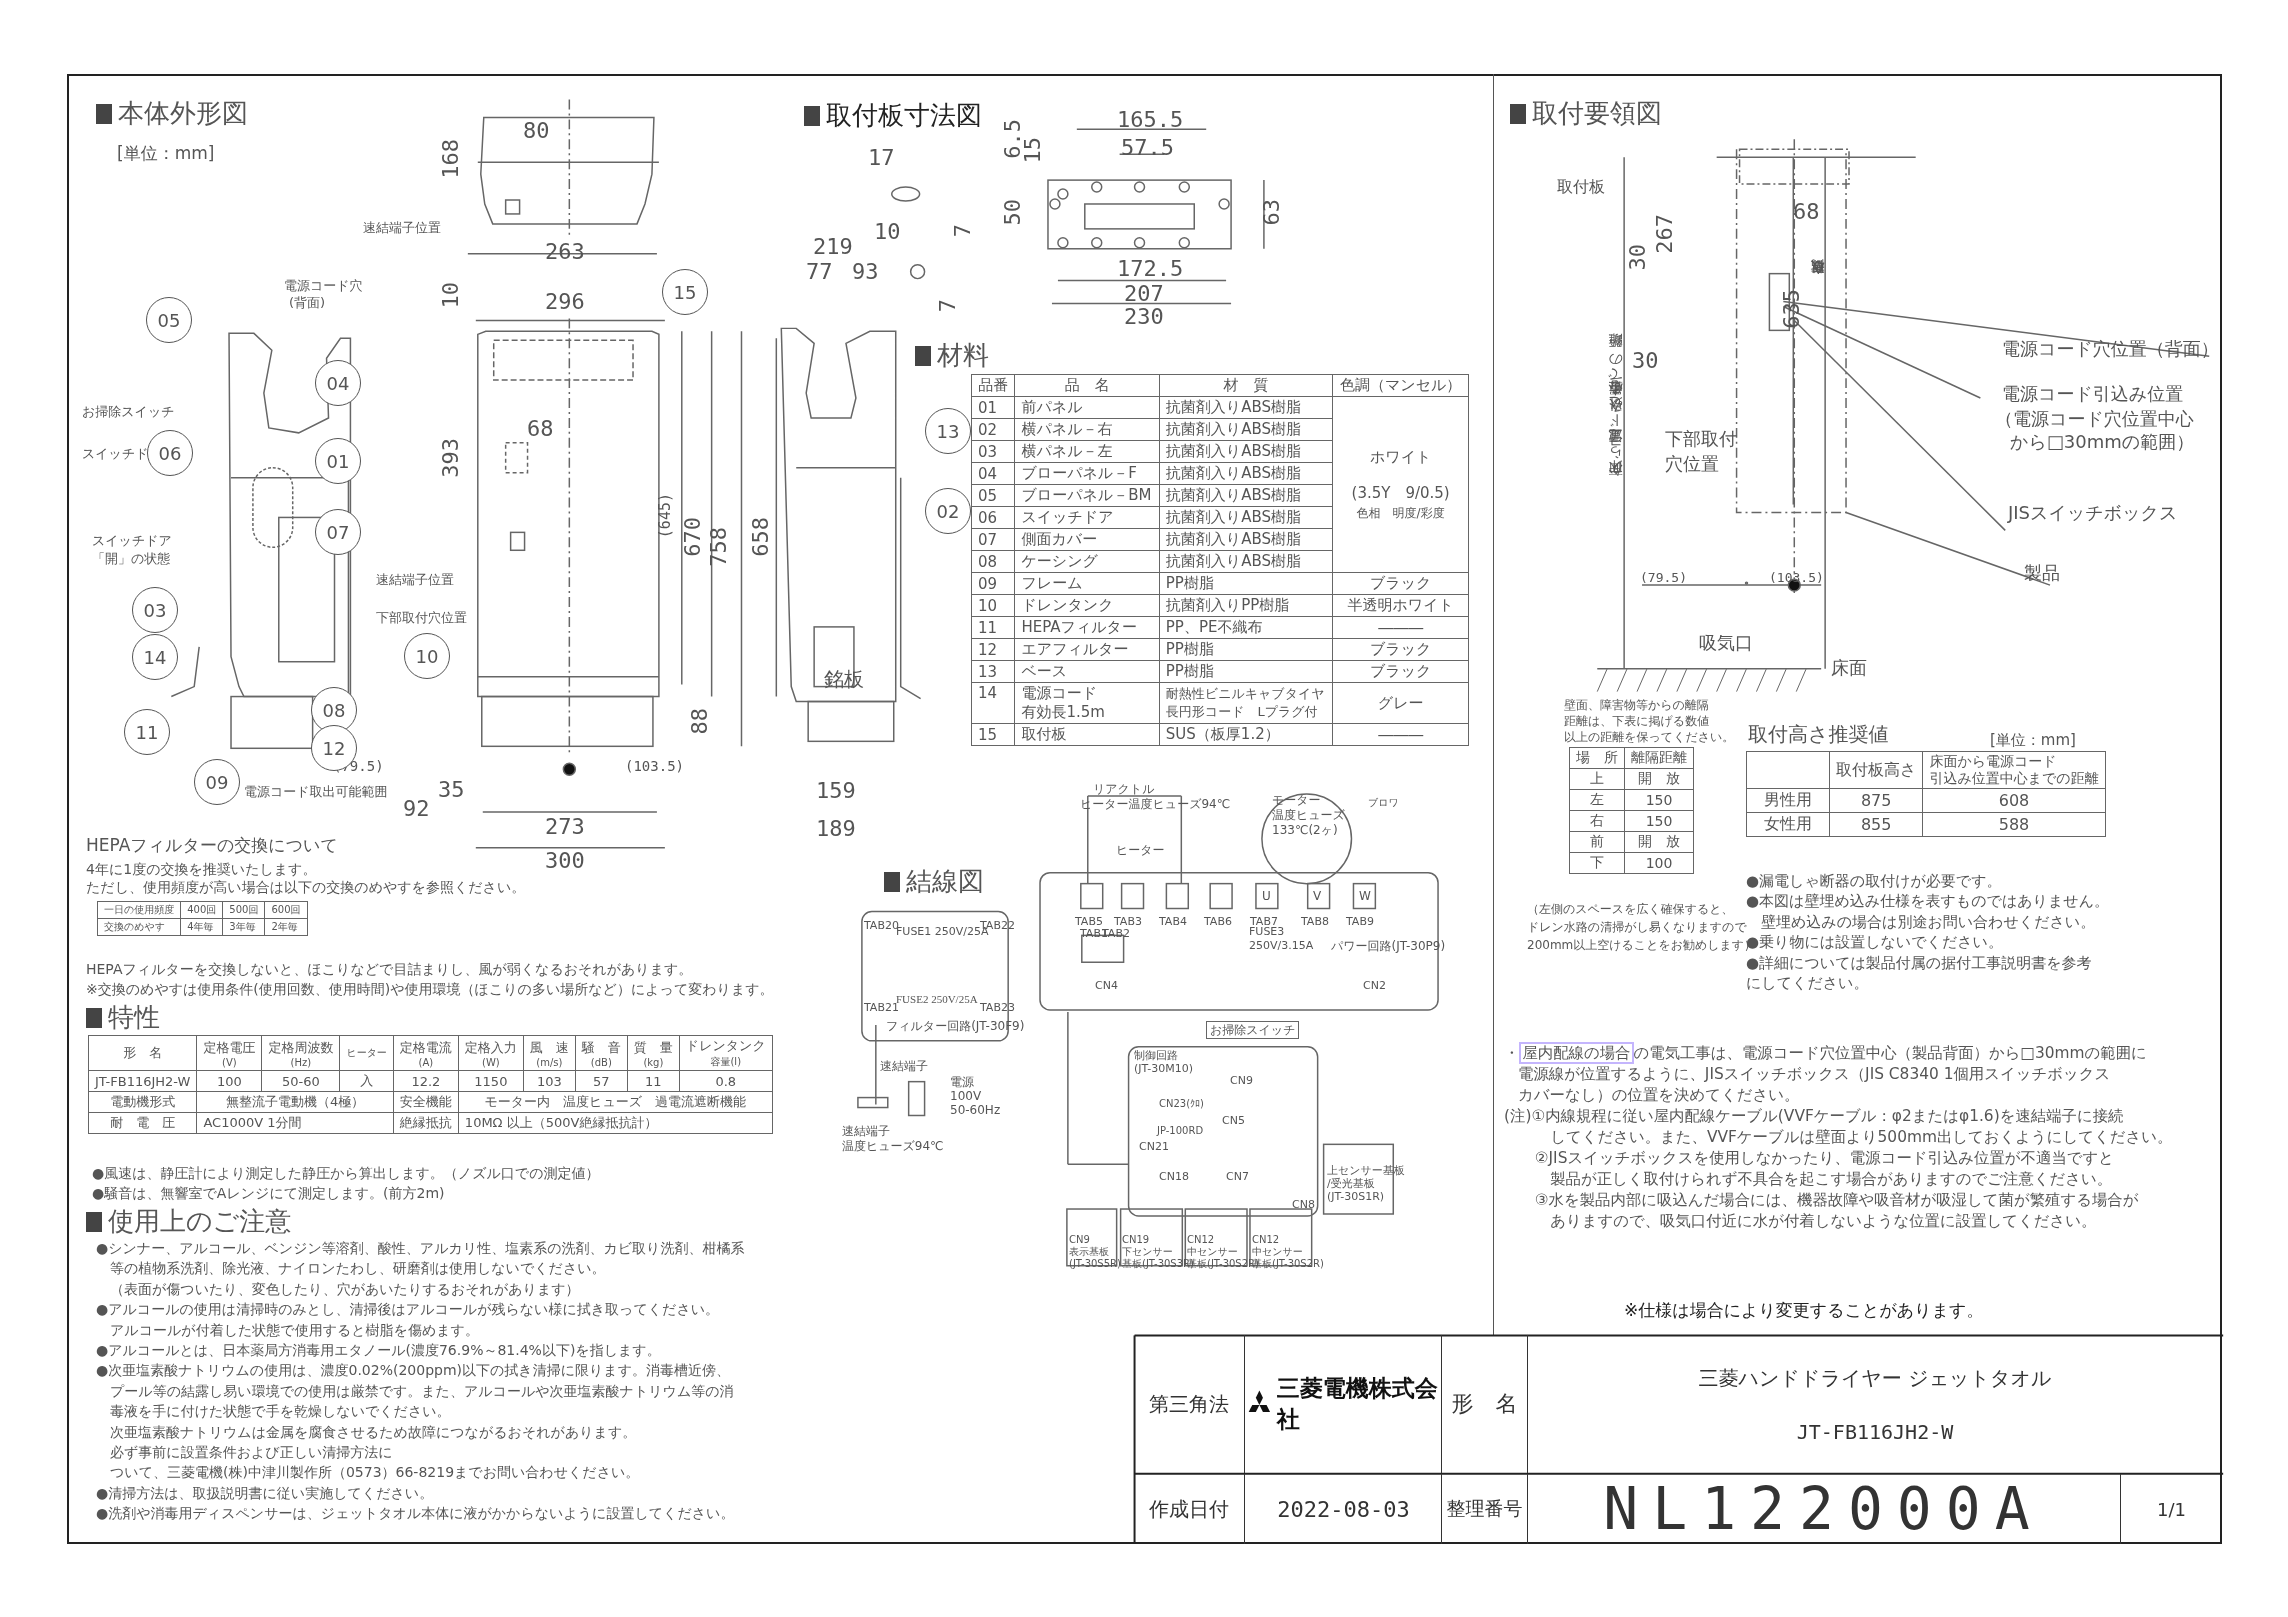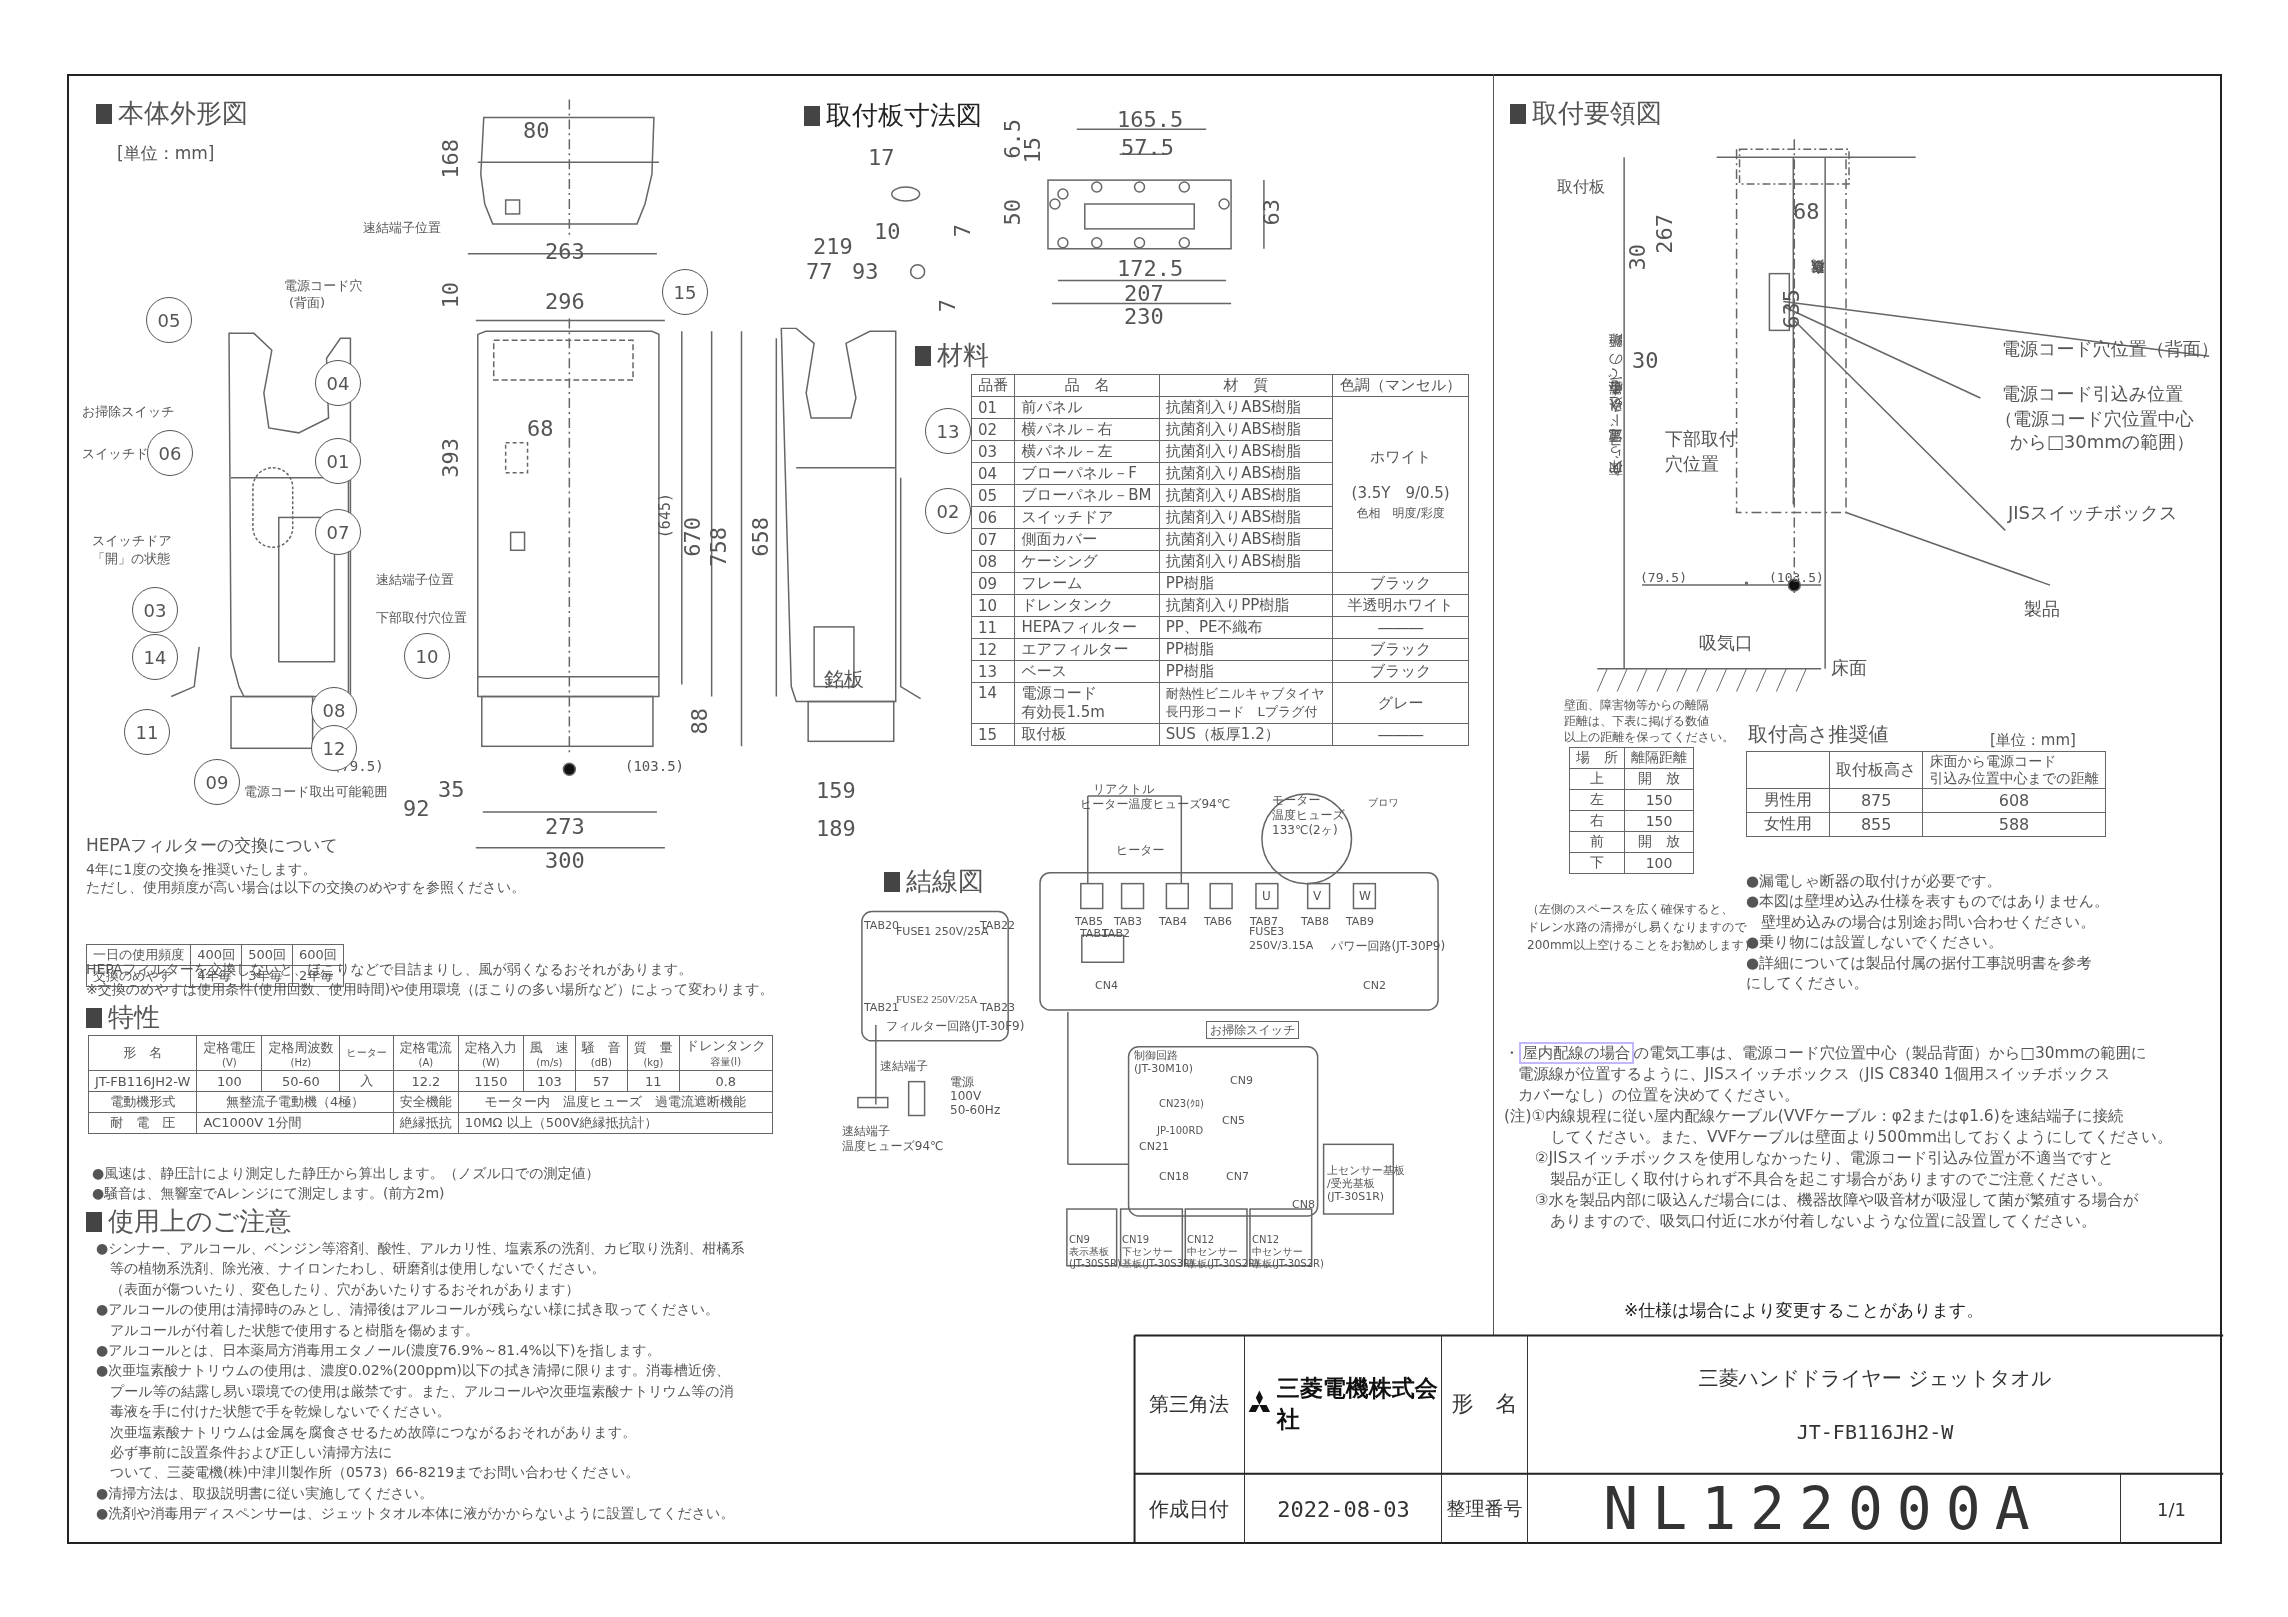--- a/index.html
+++ b/index.html
@@ -401,21 +401,21 @@
   </div>
 <div class="txt small" style="left:1252px;top:1234px;font-size:10px;line-height:12px;">
     <div>CN12</div>
     <div>中センサー</div>
     <div>基板(JT-30S2R)</div>
   </div>
 
 <div class="txt" style="left:86px;top:834px;font-size:17px;">HEPAフィルターの交換について</div>
 <div class="txt small" style="left:86px;top:858px;font-size:14px;">4年に1度の交換を推奨いたします。</div>
 <div class="txt small" style="left:86px;top:876px;font-size:14px;">ただし、使用頻度が高い場合は以下の交換のめやすを参照ください。</div>
-<table class="t" style="left:86px;top:901px;font-size:13px;margin-top:43px;">
+<table class="t" style="left:97px;top:901px;font-size:10px;">
   <tbody>
       <tr>
         <td>一日の使用頻度</td>
         <td>400回</td>
         <td>500回</td>
         <td>600回</td>
       </tr>
   <tr>
         <td>交換のめやす</td>
         <td>4年毎</td>
@@ -513,21 +513,21 @@
     <div>●洗剤や消毒用ディスペンサーは、ジェットタオル本体に液がかからないように設置してください。</div>
 </div>
 
 <div class="sec-title" style="left:1510px;top:96px;">取付要領図</div>
 <div class="txt" style="left:1557px;top:176px;">取付板</div>
 <div class="txt" style="left:2002px;top:338px;font-size:18px;">電源コード穴位置（背面）</div>
 <div class="txt" style="left:2002px;top:383px;font-size:18px;">電源コード引込み位置</div>
 <div class="txt" style="left:1995px;top:408px;font-size:18px;">（電源コード穴位置中心</div>
 <div class="txt" style="left:2010px;top:431px;font-size:18px;">から□30mmの範囲）</div>
 <div class="txt" style="left:2008px;top:502px;font-size:18px;">JISスイッチボックス</div>
-<div class="txt" style="left:2024px;top:562px;font-size:18px;margin-top:36px;">製品</div>
+<div class="txt" style="left:2024px;top:562px;font-size:18px;">製品</div>
 <div class="txt" style="left:1665px;top:428px;font-size:18px;">下部取付</div>
 <div class="txt" style="left:1665px;top:453px;font-size:18px;">穴位置</div>
 <div class="txt" style="left:1699px;top:632px;font-size:18px;">吸気口</div>
 <div class="txt" style="left:1831px;top:657px;font-size:18px;">床面</div>
 <div class="txt vdim" style="left:1806px;top:269px;font-size:14px;">取付板高さ</div>
 <div class="txt vdim" style="left:1604px;top:358px;font-size:14px;">床面から電源コード引込み位置中心までの距離</div>
 <div class="dim vdim" style="left:1652px;top:214px;">267</div>
 <div class="dim vdim" style="left:1625px;top:244px;">30</div>
 <div class="dim" style="left:1793px;top:199px;">68</div>
 <div class="dim" style="left:1632px;top:348px;">30</div>

